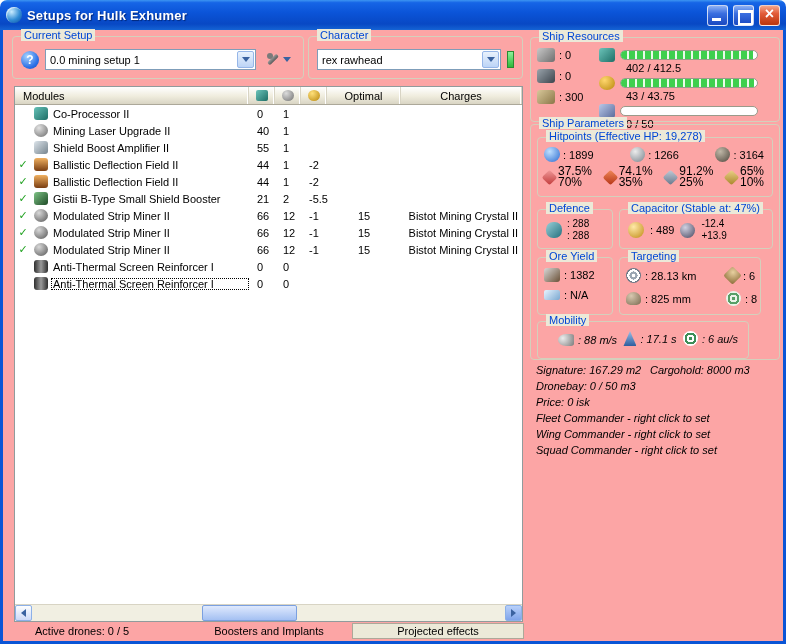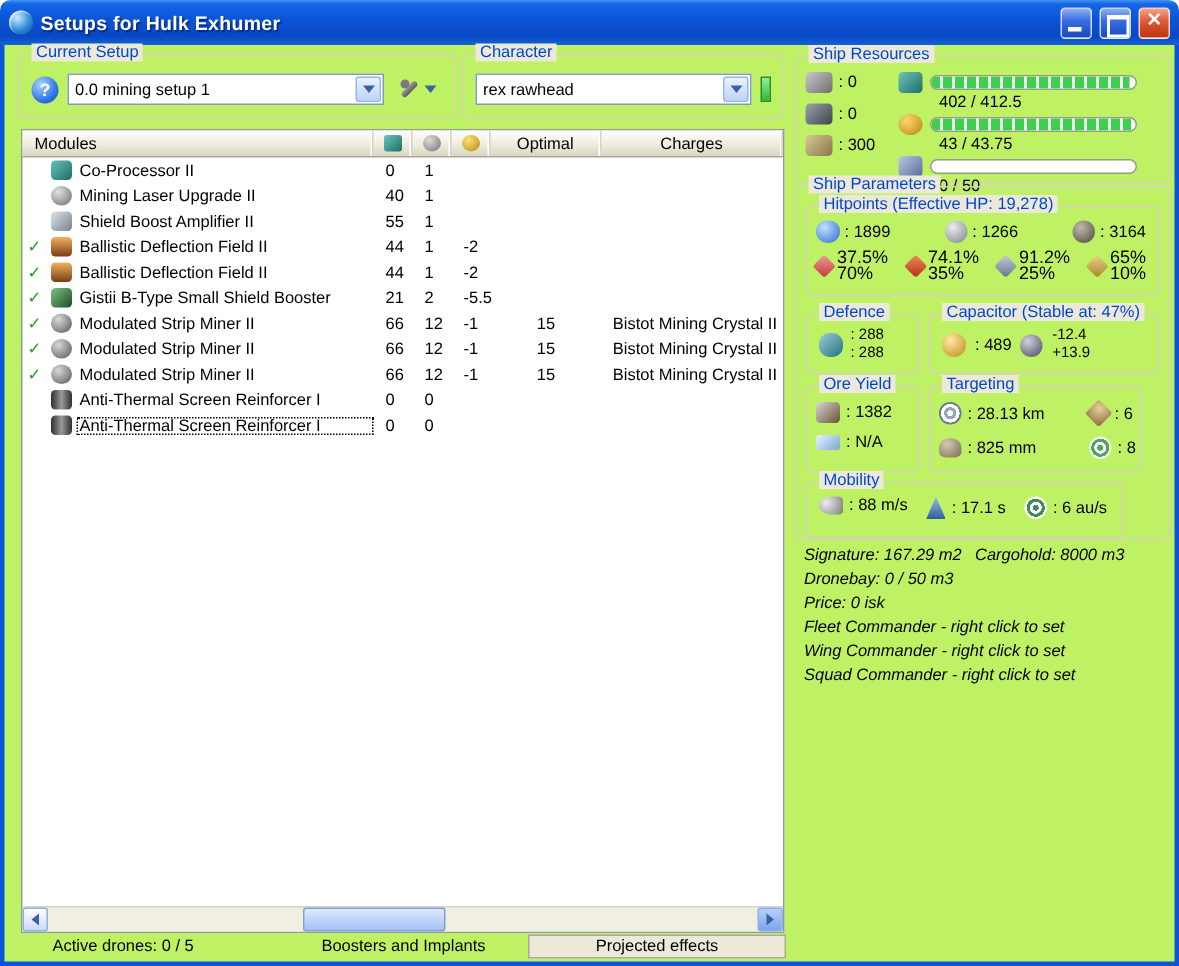--- a/index.html
+++ b/index.html
@@ -20,21 +20,21 @@
     box-shadow:inset 1px 1px 1px rgba(255,255,255,.7); flex:0 0 auto; }
   .title-text { color:#fff; font-weight:bold; font-size:13px; text-shadow:1px 1px 1px #00277a; flex:1; letter-spacing:.2px; }
   .winbtn { position:relative; width:21px; height:21px; border-radius:3px; border:1px solid rgba(255,255,255,.75);
     background:linear-gradient(180deg,#8db0f4,#3a6ee0 40%,#1d4dc4 92%); cursor:pointer; flex:0 0 auto; }
   .winbtn.close { background:linear-gradient(180deg,#f4a488,#e25c39 40%,#bf3a12 92%); }
   .winbtn.minimize::after { content:""; position:absolute; left:4px; bottom:4px; width:9px; height:3px; background:#fff; }
   .winbtn.maximize::after { content:""; position:absolute; left:4px; top:4px; width:11px; height:10px; border:2px solid #fff; border-top-width:3px; }
   .winbtn.close::after { content:"\00d7"; position:absolute; left:0; right:0; top:-1px; text-align:center; color:#fff; font-size:16px; font-weight:bold; }
 
   
-  .wbody { position:absolute; top:30px; left:0; right:0; bottom:0; background:#bef264;
+  .wbody { position:absolute; top:30px; left:0; right:0; bottom:0; background:#fca5a5;
     border:3px solid #0a55d6; border-top:0; }
 
   
   .group { position:absolute; border:1px solid #d4d0bc; border-radius:4px; }
   .glabel { position:absolute; top:-8px; left:8px; background:#ece9d8; color:#0046d5; padding:0 3px; font-size:11px; white-space:nowrap; }
   .sub { position:absolute; border:1px solid #d4d0bc; border-radius:4px; }
   .sub > .glabel { top:-8px; }
 
   
   .combo { position:relative; height:21px; background:#fff; border:1px solid #7f9db9; display:flex; align-items:center; padding:0 20px 0 4px; cursor:default; }
@@ -156,22 +156,22 @@
   .cap-box  { left:88px; top:84px;  width:154px; height:40px; }
   .cap-wrap { display:flex; align-items:center; gap:6px; padding:8px 0 0 8px; }
 
   .ore-box  { left:6px;  top:132px; width:76px;  height:58px; }
   .ore-wrap { display:flex; flex-direction:column; gap:7px; padding:10px 0 0 6px; }
   .stat { display:flex; align-items:center; gap:4px; white-space:nowrap; }
 
   .tgt-box  { left:88px; top:132px; width:142px; height:58px; }
   .tgt-grid { display:grid; grid-template-columns:100px 1fr; grid-row-gap:8px; padding:10px 0 0 6px; }
 
-  .mob-box  { left:6px;  top:196px; width:212px; height:38px; }
-  .mob-wrap { display:flex; align-items:flex-start; justify-content:space-between; padding:9px 10px 0 8px; }
+  .mob-box  { left:6px;  top:196px; width:212px; height:38px;padding-left:12px; }
+  .mob-wrap { display:flex; align-items:flex-end; justify-content:space-between; padding:9px 10px 0 8px;font-style:italic; }
 
   
   .summary { position:absolute; left:533px; top:332px; width:244px; line-height:16px; }
   .sumline { position:relative; height:16px; white-space:nowrap;font-style:italic; }
   .cargo { position:absolute; left:114px; top:0; }
   .cmd { cursor:context-menu; }
 
   
   .setup-group { left:9px; top:6px; width:292px; height:43px; }
   .char-group  { left:305px; top:6px; width:215px; height:43px; }

